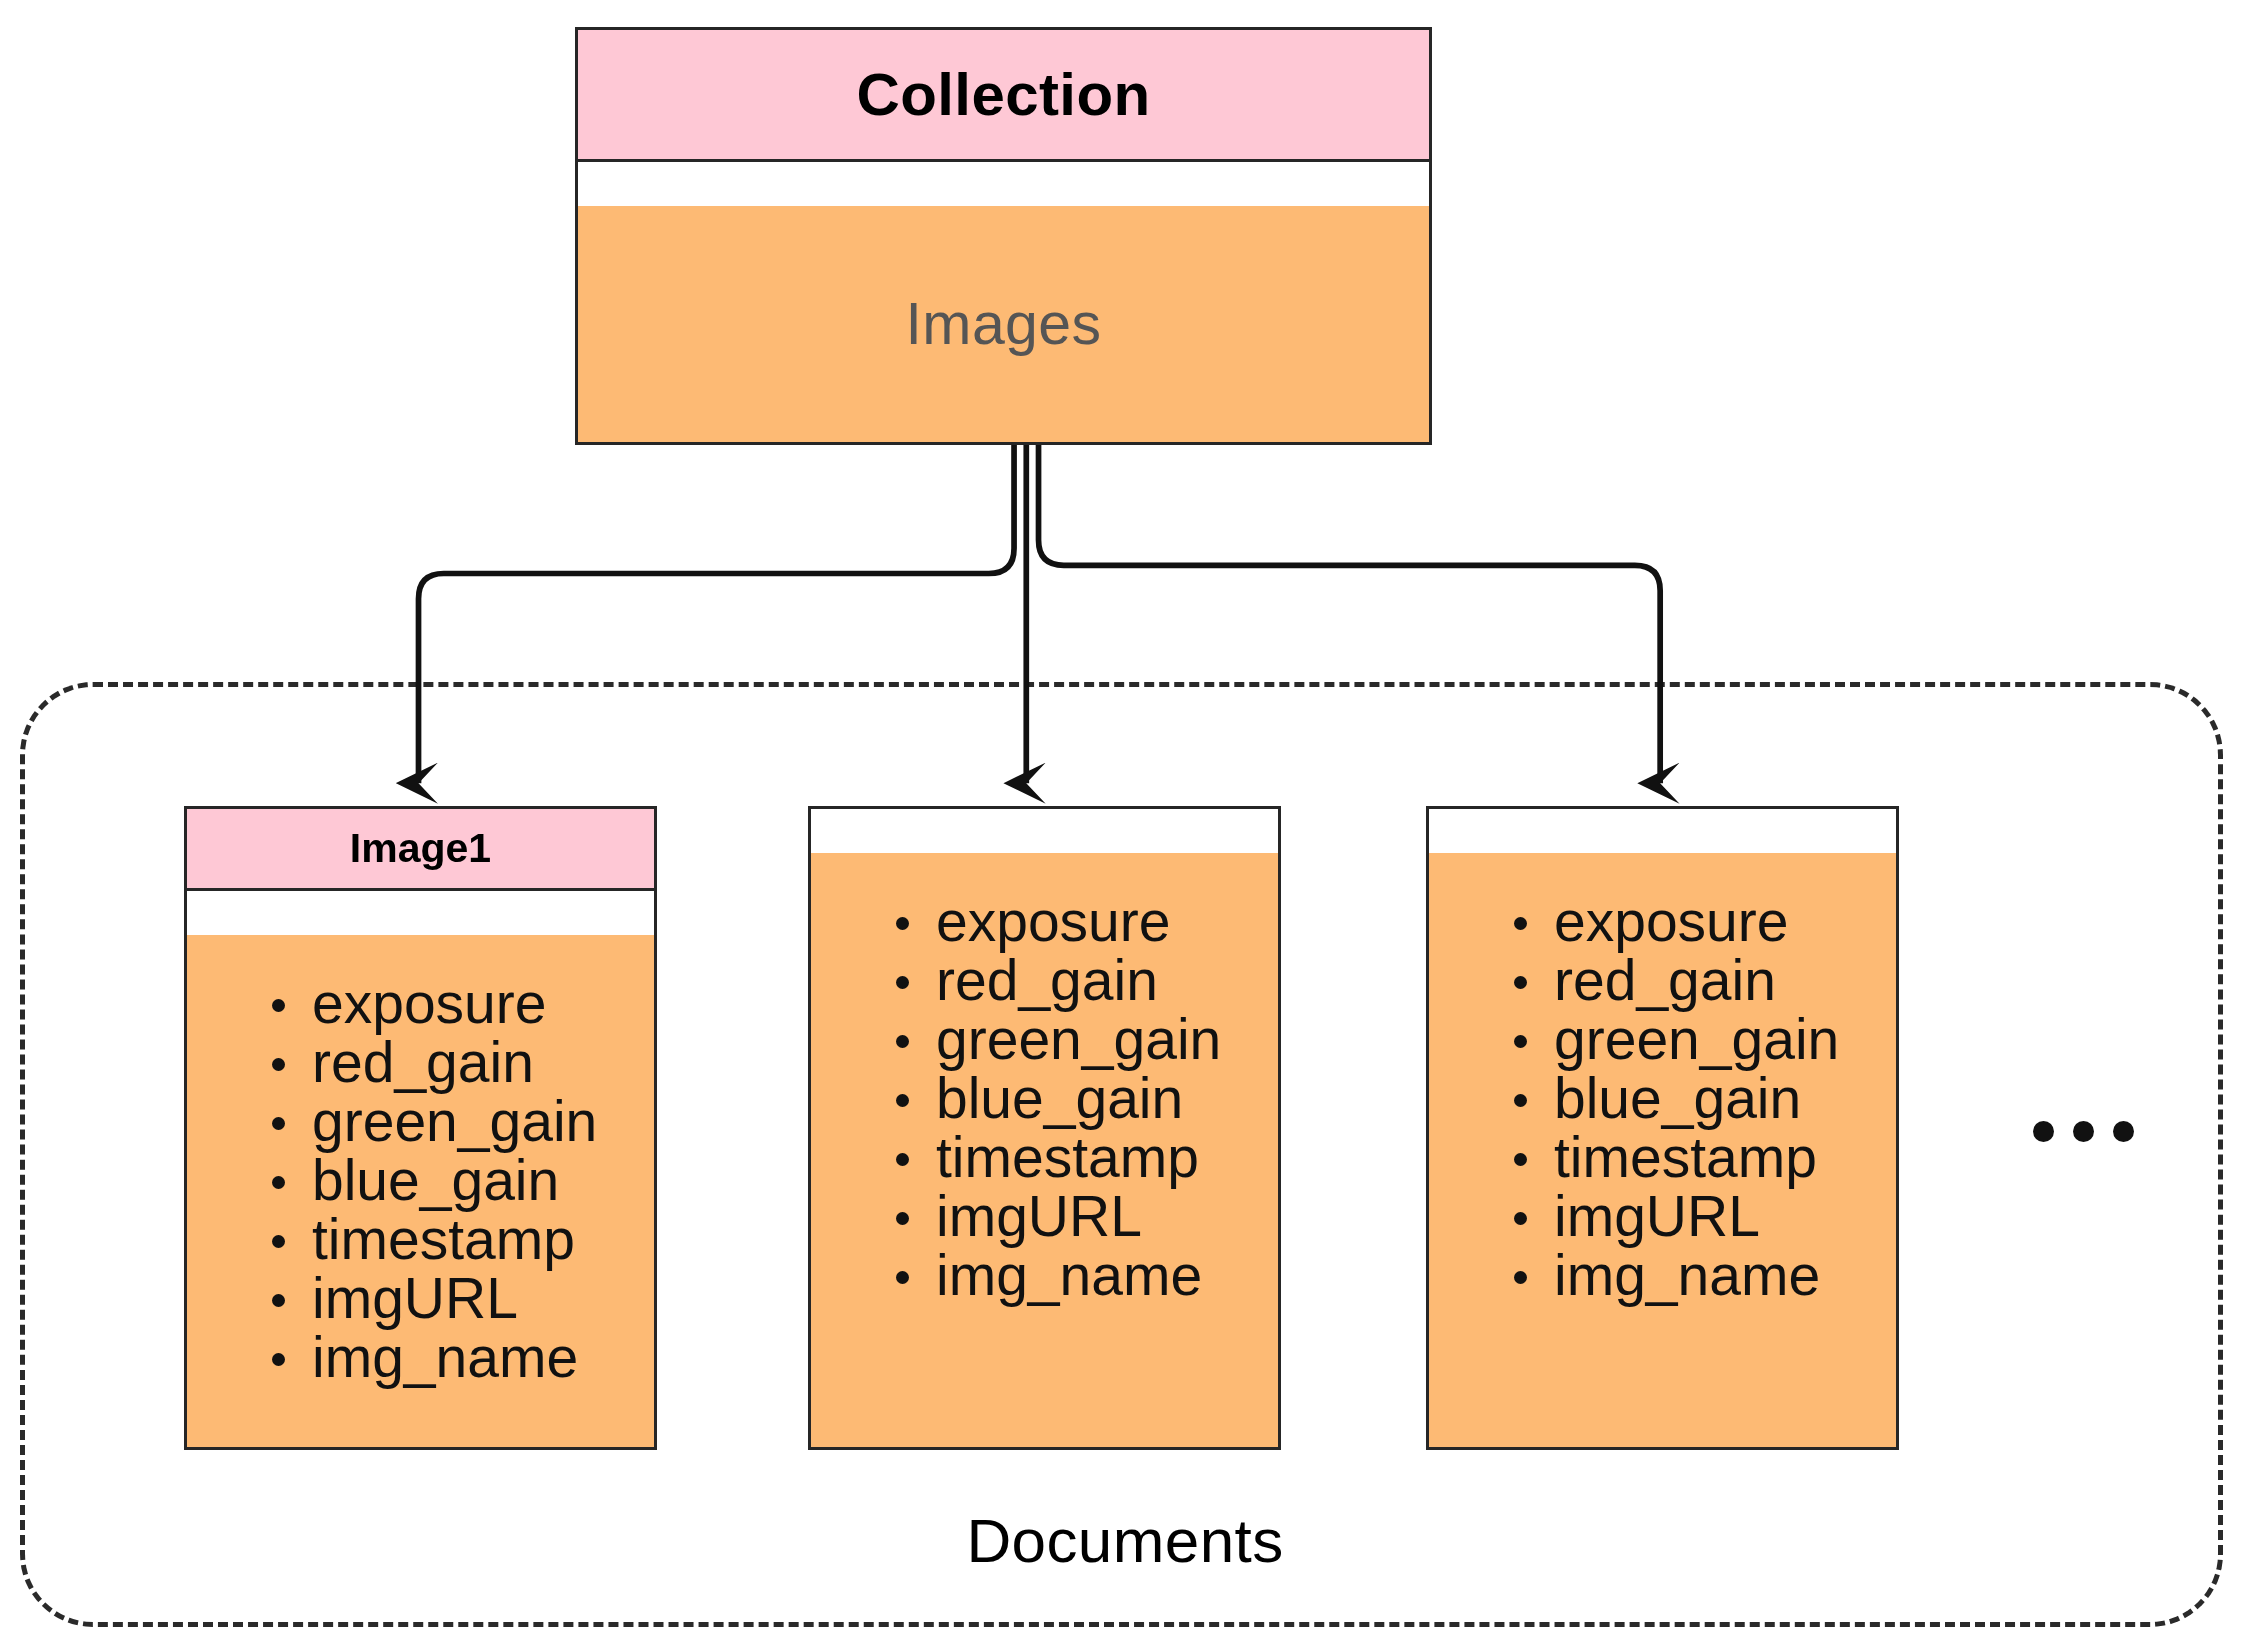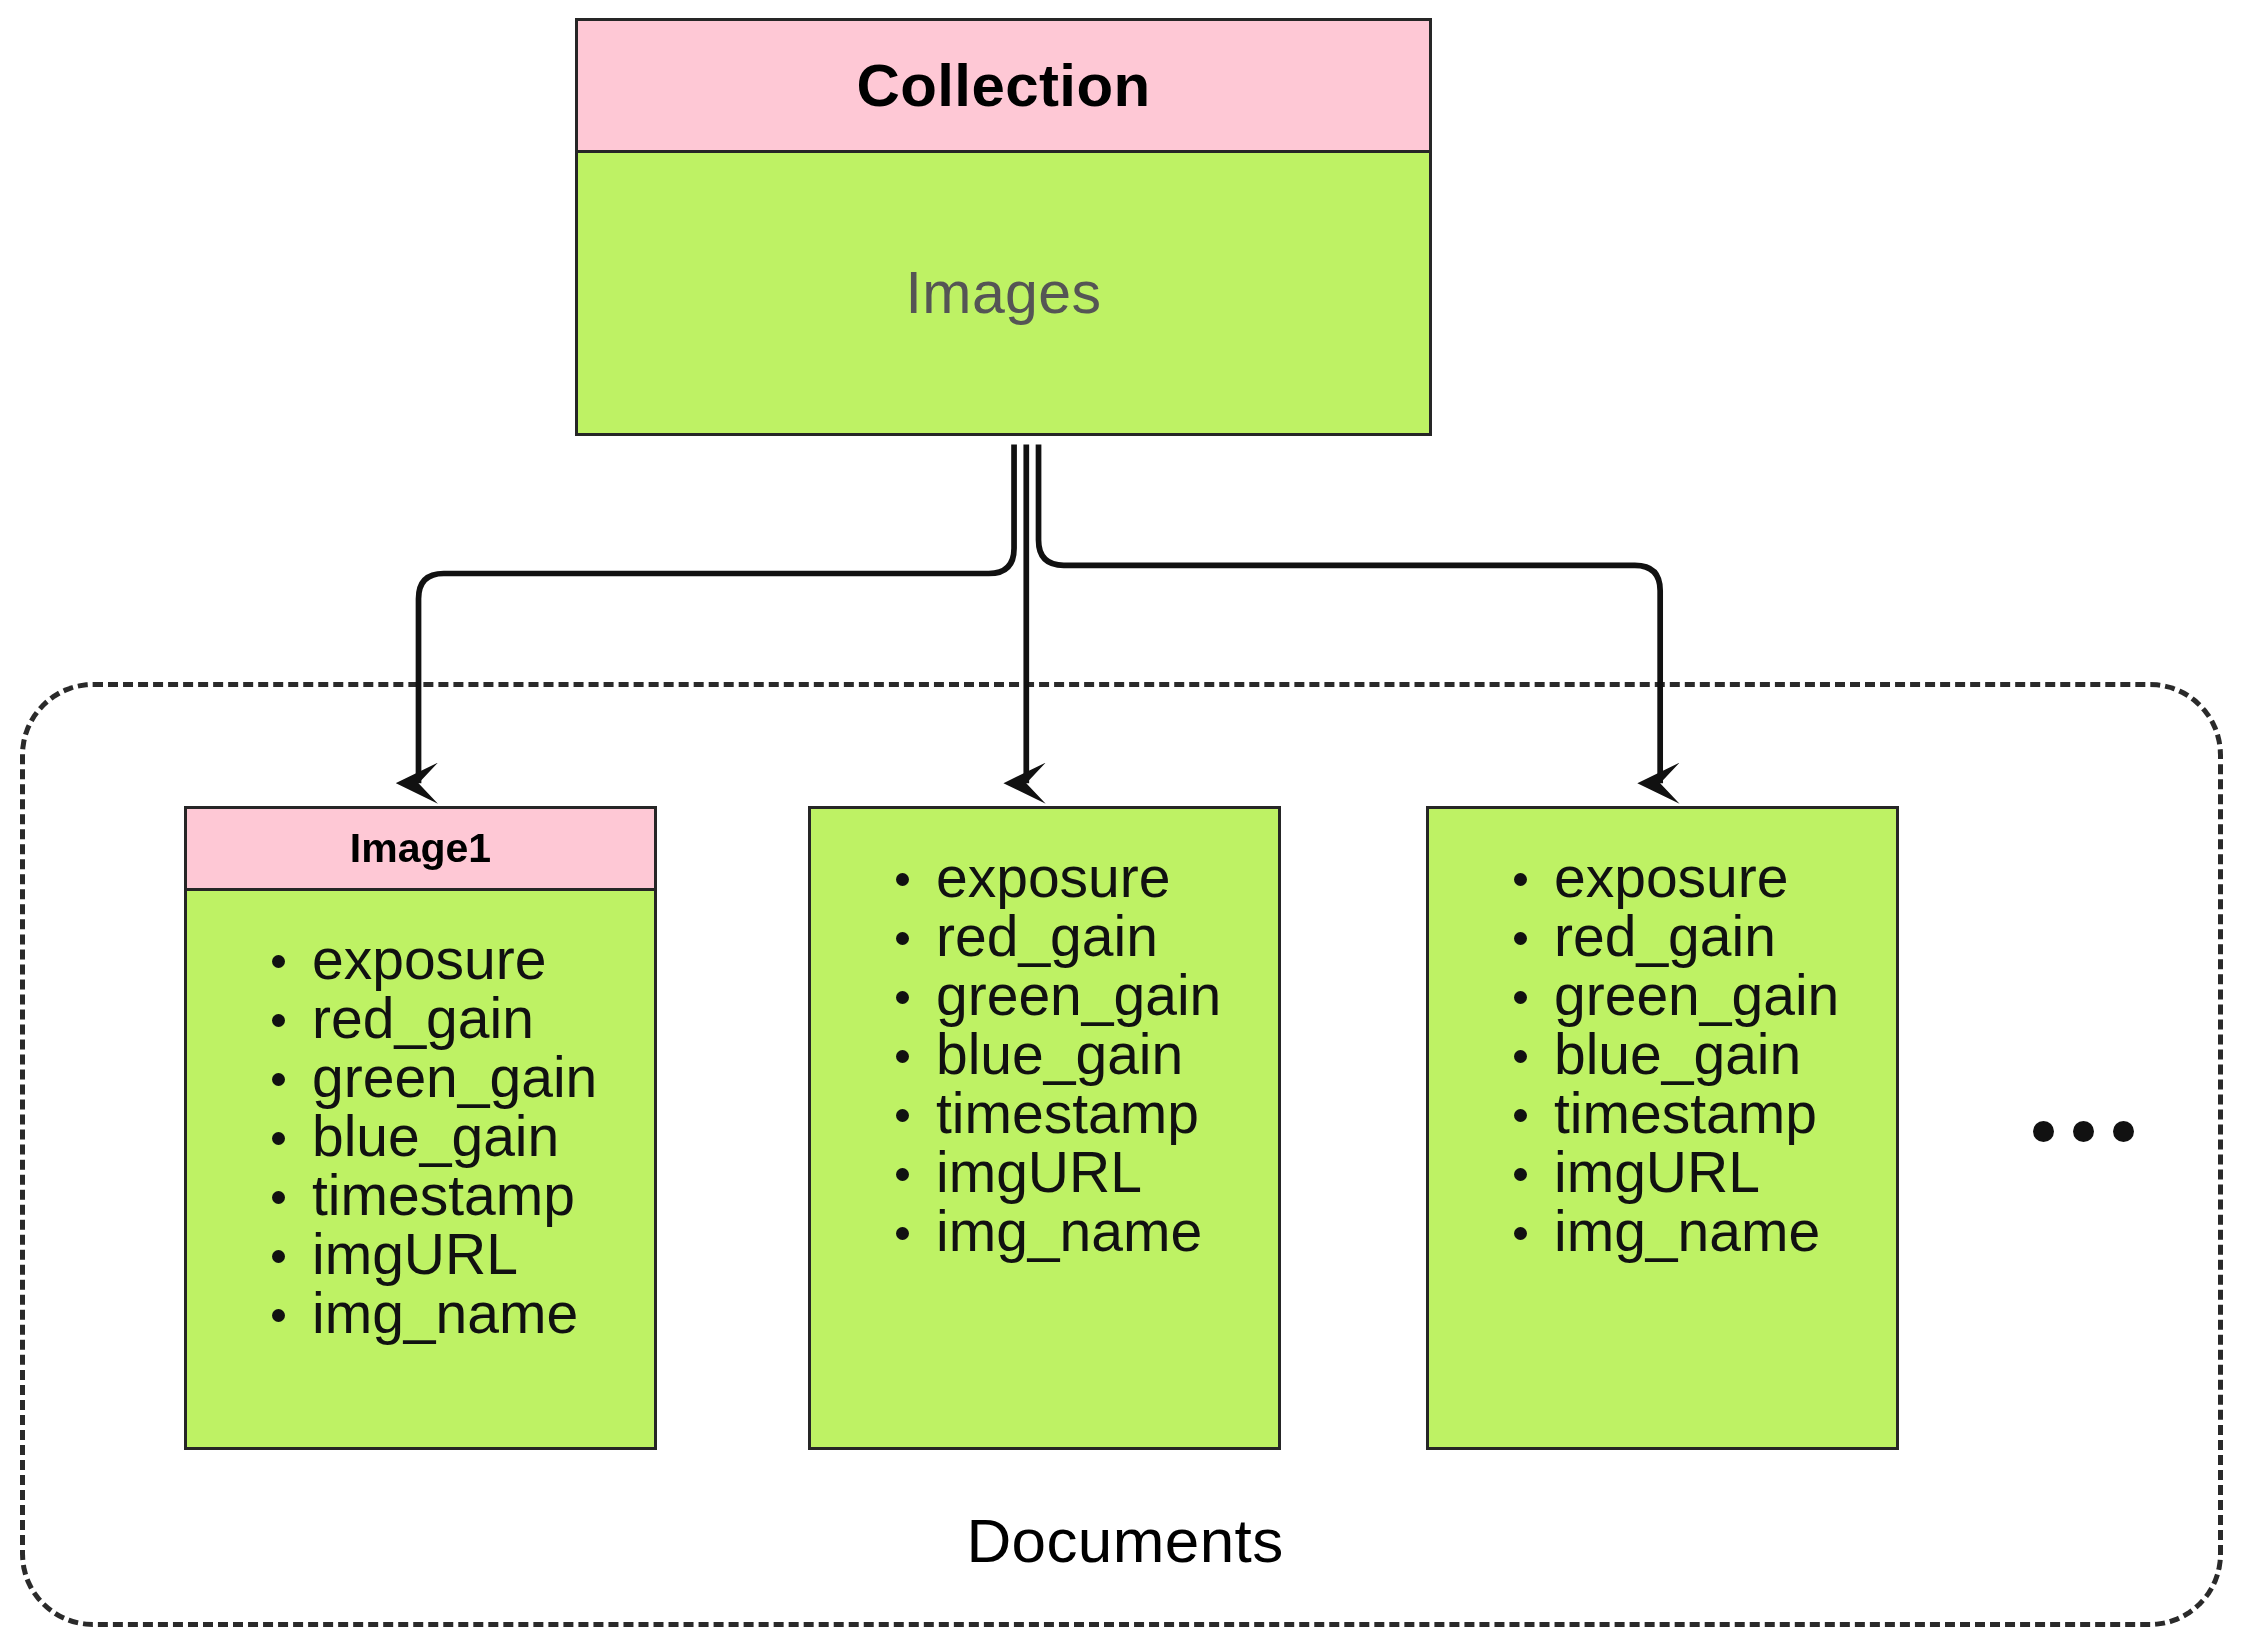--- a/index.html
+++ b/index.html
@@ -39,28 +39,29 @@
     align-items: center;
     justify-content: center;
     color: #000000;
     font-weight: bold;
     text-align: center;
     white-space: nowrap;
   }
   .entity-body {
     box-sizing: border-box;
     flex: 1;
-    background: #bef264;
+    background: #fdba74;
     position: relative;
+    margin-top: 44px;
   }
 
   
   #collection-box {
     left: 575px;
-    top: 18px;
+    top: 27px;
     width: 857px;
     height: 418px;
   }
   #collection-box .entity-header {
     height: 132px;
     font-size: 60px;
     letter-spacing: 0.4px;
   }
   #collection-box .entity-body {
     display: flex;

